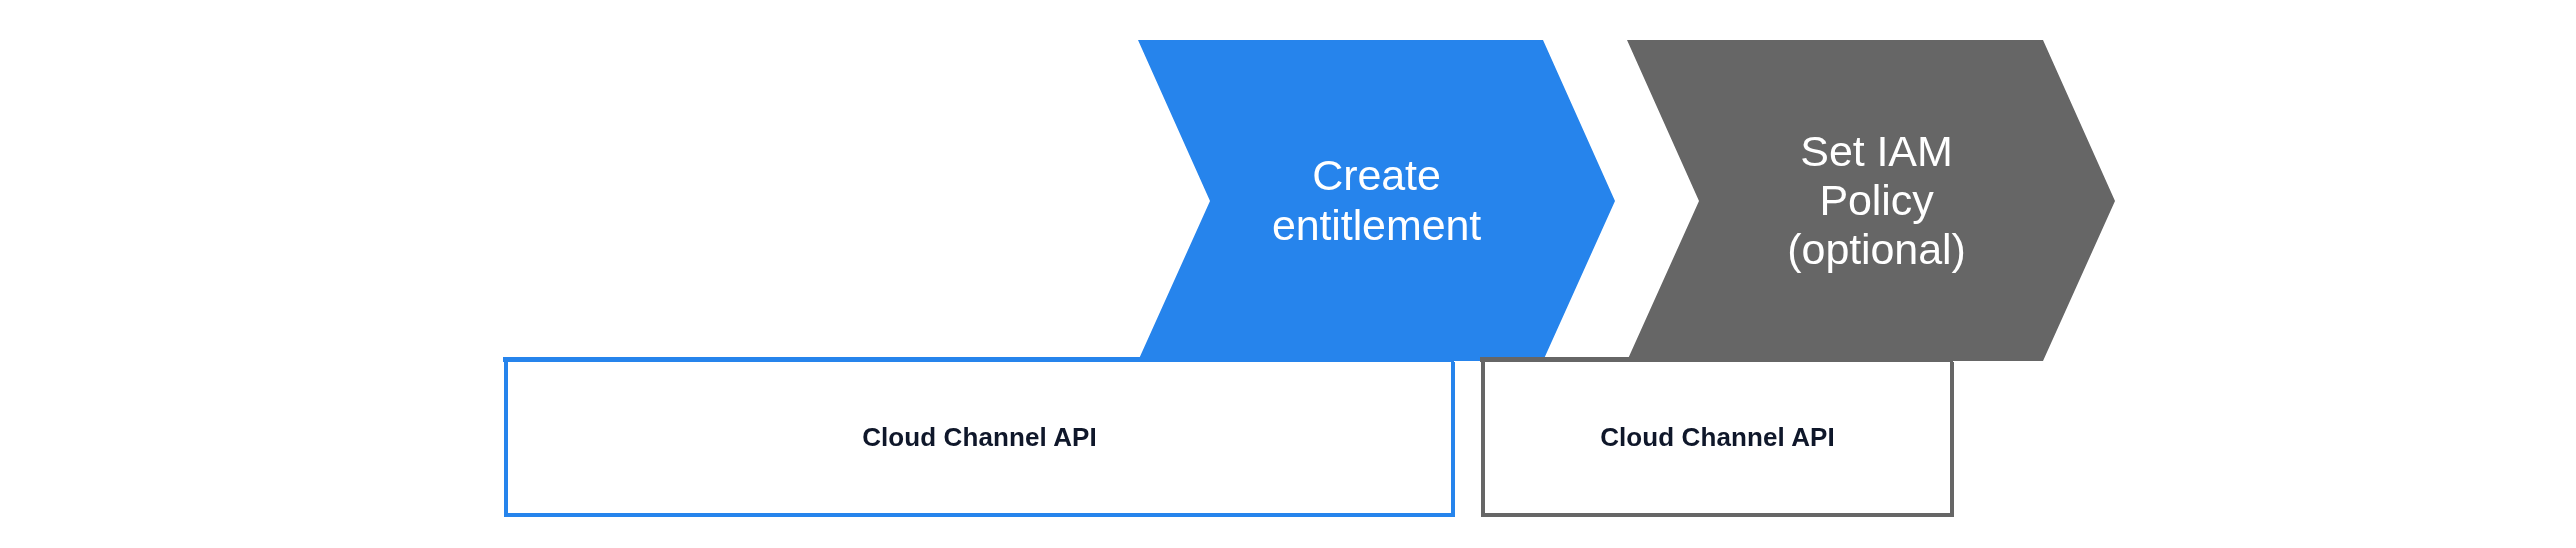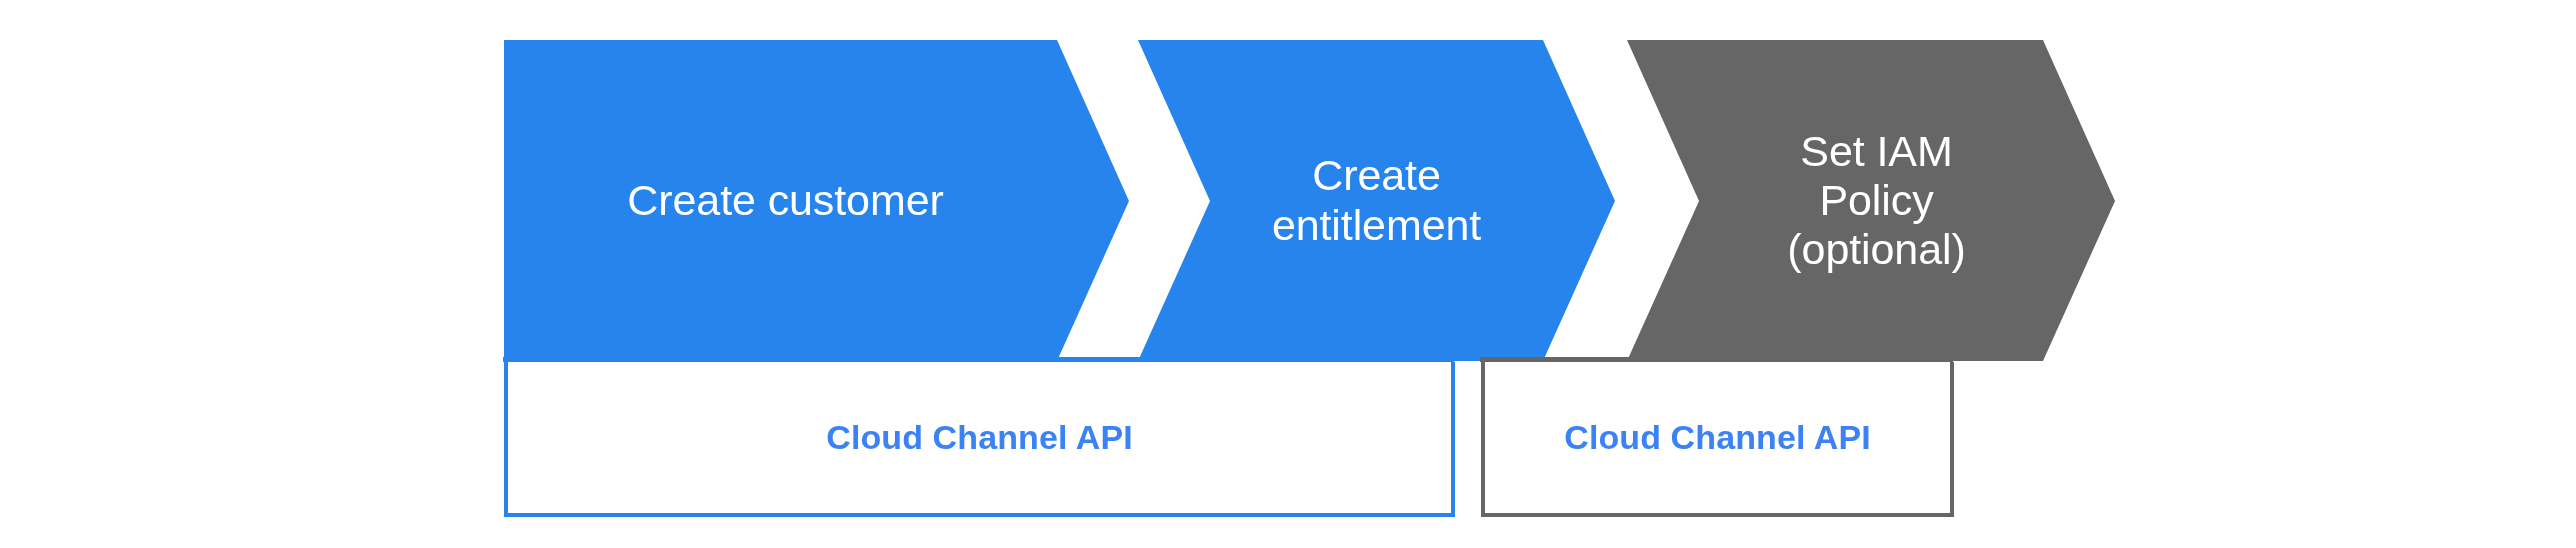--- a/index.html
+++ b/index.html
@@ -83,23 +83,23 @@
     position: absolute;
     top: 362px;
     height: 155px;
     background: #ffffff;
     box-sizing: border-box;
     display: flex;
     align-items: center;
     justify-content: center;
   }
   .api-label {
-    font-size: 34px;
+    font-size: 26px;
     font-weight: bold;
-    color: #3b82f6;
+    color: #0f172a;
     letter-spacing: 0.1px;
   }
   #api-box-channel {
     left: 504px;
     width: 951px;
     border: 4.8px solid #2684EC;
     border-top: none;
   }
   #api-box-channel::before {
     content: "";
@@ -126,23 +126,20 @@
     background: #666666;
   }
 </style>
 </head>
 <body>
 
 <div id="canvas">
 
   <div class="chevron-band">
 
-    <div class="chev" id="chev-step-1">
-      <span class="chev-label">Create customer</span>
-    </div>
 
     <div class="chev" id="chev-step-2">
       <span class="chev-label">Create
 entitlement</span>
     </div>
 
     <div class="chev" id="chev-step-3">
       <span class="chev-label">Set IAM
 Policy
 (optional)</span>

